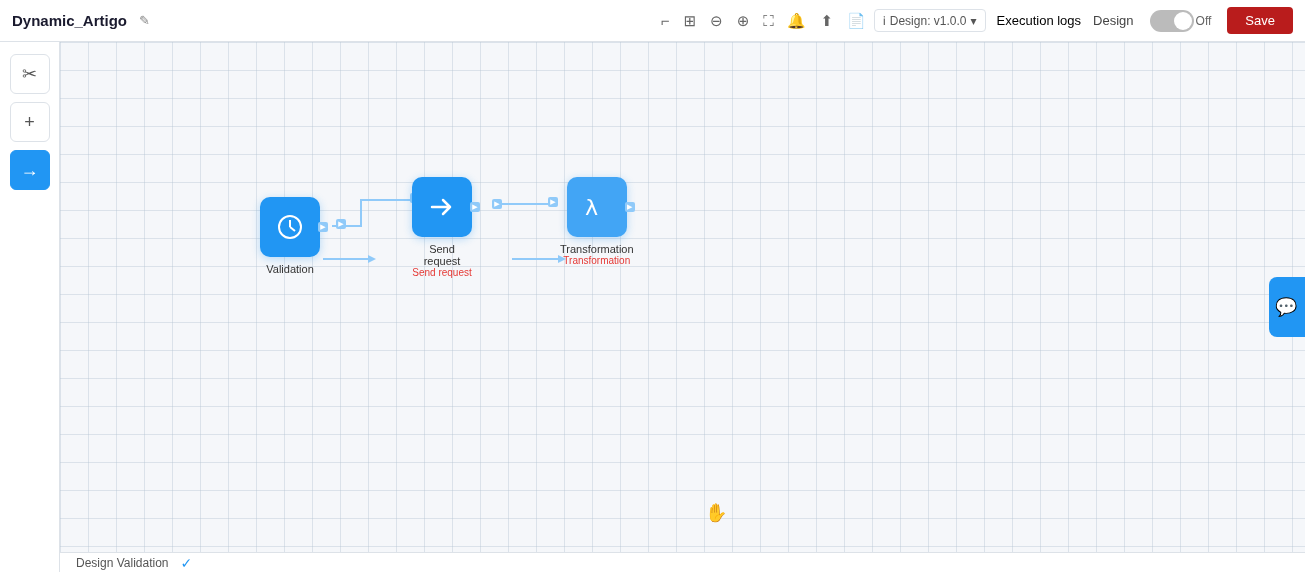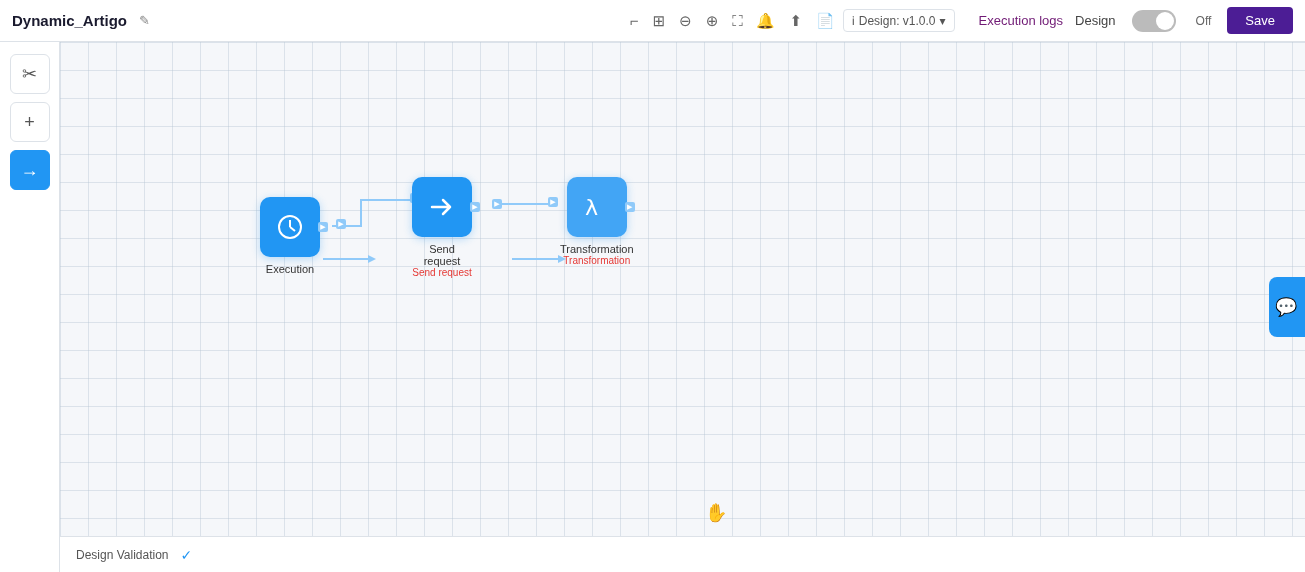--- a/index.html
+++ b/index.html
@@ -16,34 +16,34 @@
     }
     .edit-icon { cursor: pointer; color: #888; font-size: 13px; }
     .topbar-spacer { flex: 1; }
     .topbar-icons { display: flex; align-items: center; gap: 14px; }
     .topbar-icon { color: #666; font-size: 15px; cursor: pointer; }
     .version-badge {
       display: flex; align-items: center; gap: 4px;
       border: 1px solid #dde2e8; border-radius: 4px;
       padding: 2px 8px; font-size: 12px; color: #555; cursor: pointer;
     }
-    .exec-logs { font-size: 13px; color: #701a75; cursor: pointer; margin-left: 16px; }
+    .exec-logs { font-size: 13px; color: #000000; cursor: pointer; margin-left: 3px; }
     .publish-btn { font-size: 13px; color: #444; cursor: pointer; margin-left: 4px; }
-    .toggle-wrap { display: flex; align-items: center; gap: 20px; margin-left: 8px; }
+    .toggle-wrap { display: flex; align-items: center; gap: 2px; margin-left: 8px; }
     .toggle-track {
       width: 44px; height: 22px; background: #bbb; border-radius: 11px;
       position: relative; cursor: pointer;
     }
     .toggle-thumb {
       width: 18px; height: 18px; background: white; border-radius: 50%;
       position: absolute; top: 2px; right: 2px;
     }
     .toggle-label { font-size: 12px; color: #666; }
     .save-btn {
-      background: #4c1d95; color: white; border: none; border-radius: 4px;
+      background: #b91c1c; color: white; border: none; border-radius: 4px;
       padding: 6px 18px; font-size: 13px; font-weight: 500; cursor: pointer;
       margin-left: 8px;
     }
 
     
     .main { display: flex; height: calc(572px - 42px); position: relative; }
 
     
     .sidebar {
       width: 60px; background: #ffffff; border-right: 1px solid #dde2e8;
@@ -157,21 +157,21 @@
           <svg width="30" height="30" viewBox="0 0 30 30" fill="none">
             <circle cx="15" cy="15" r="11" stroke="white" stroke-width="2"></circle>
             <line x1="15" y1="8" x2="15" y2="15" stroke="white" stroke-width="2"></line>
             <line x1="15" y1="15" x2="20" y2="19" stroke="white" stroke-width="2"></line>
           </svg>
 
           <div style="position:absolute;right:-8px;top:50%;transform:translateY(-50%);width:10px;height:10px;background:#90caf9;border-radius:2px;display:flex;align-items:center;justify-content:center;">
             <span style="font-size:7px;color:white;">▶</span>
           </div>
         </div>
-        <div class="node-label">Execution</div>
+        <div class="node-label">Validation</div>
       </div>
 
       <div style="position:absolute;left:72px;top:28px;width:30px;height:2px;background:#90caf9;"></div>
       <div style="position:absolute;left:100px;top:2px;width:2px;height:26px;background:#90caf9;"></div>
 
       <div style="position:absolute;left:76px;top:22px;width:10px;height:10px;background:#90caf9;border-radius:2px;display:flex;align-items:center;justify-content:center;">
         <span style="font-size:7px;color:white;">▶</span>
       </div>
 
       <div style="position:absolute;left:100px;top:2px;width:55px;height:2px;background:#90caf9;"></div>
@@ -222,16 +222,16 @@
 
     <div class="cursor" style="left:645px;top:460px;">✋</div>
 
     <div class="chat-btn">
       <span>💬</span>
     </div>
 
   </div>
 </div>
 
-<div style="position:absolute;bottom:0;left:60px;right:0;height:36px;background:#ffffff;border-top:1px solid #dde2e8;display:flex;align-items:center;padding:0 16px;gap:12px;z-index:5;">
+<div style="position:absolute;bottom:0;left:60px;right:0;height:20px;background:#ffffff;border-top:1px solid #dde2e8;display:flex;align-items:center;padding:0 16px;gap:12px;z-index:5;">
   <span style="font-size:12px;color:#555;">Design Validation</span>
   <span style="color:#2196f3;font-size:14px;">✓</span>
 </div>
 
 </body></html>

